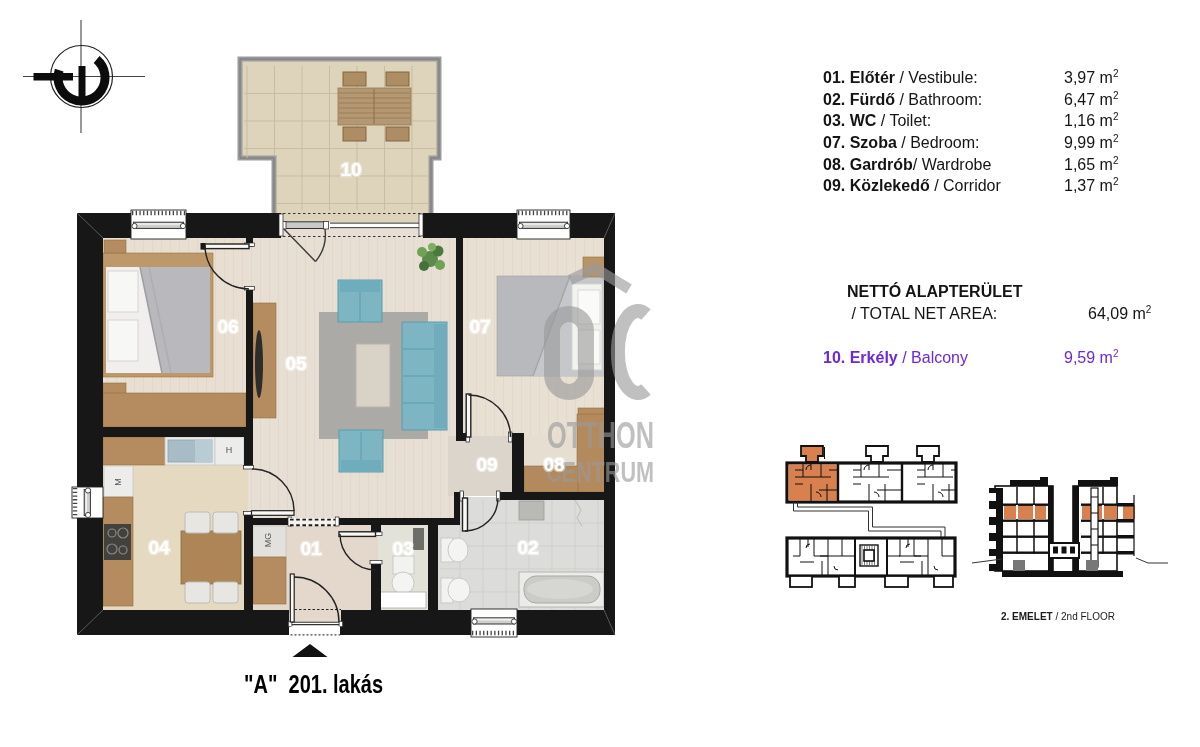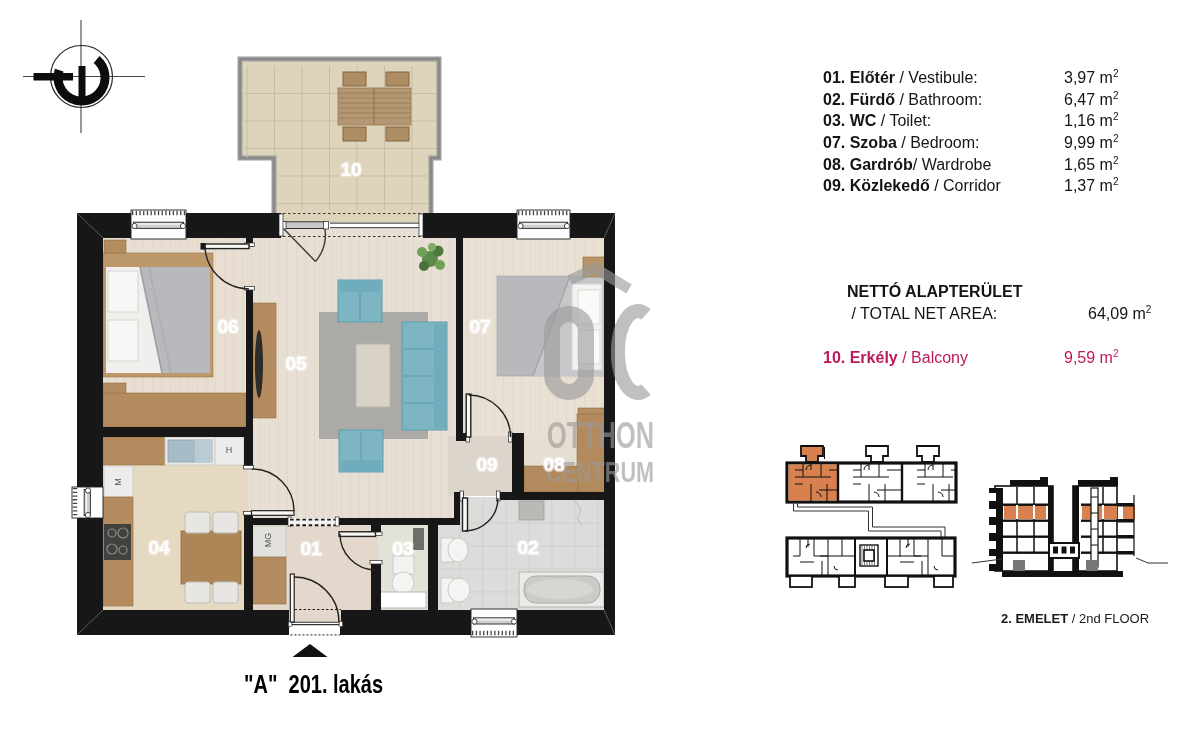--- a/index.html
+++ b/index.html
@@ -5,23 +5,23 @@
   html,body{margin:0;padding:0;background:#fff;}
   #page{position:relative;width:1200px;height:747px;background:#ffffff;overflow:hidden;
         font-family:"Liberation Sans", sans-serif;}
   svg{position:absolute;left:0;top:0;}
   .legend{position:absolute;left:823px;top:67px;width:370px;font-size:16px;color:#141414;}
   .lrow{position:relative;height:21.7px;line-height:21.7px;white-space:nowrap;}
   .lrow b{font-weight:bold;}
   .val{position:absolute;left:241px;top:0;}
   sup{font-size:10px;vertical-align:super;line-height:0;}
   .net{position:absolute;left:823px;top:281px;font-size:16px;color:#141414;margin-left:24px;}
-  .balc{position:absolute;left:823px;top:347px;font-size:16px;color:#be185d;}
+  .balc{position:absolute;left:823px;top:347px;font-size:16px;color:#6d28d9;}
   .title{position:absolute;left:244px;top:670px;font-size:25px;font-weight:bold;color:#000;transform:scaleX(0.8);transform-origin:0 0;}
-  .floorcap{position:absolute;left:1001px;top:610.5px;font-size:13px;color:#1a1a1a;}
+  .floorcap{position:absolute;left:1001px;top:610.5px;font-size:10px;color:#1a1a1a;}
 </style>
 </head>
 <body>
 <div id="page">
 <svg width="1200" height="747" viewBox="0 0 1200 747">
 <defs>
 <pattern id="wood" width="9" height="60" patternUnits="userSpaceOnUse">
   <rect width="9" height="60" fill="none"></rect>
   <line x1="8.5" y1="0" x2="8.5" y2="60" stroke="rgba(140,120,90,0.07)" stroke-width="1.2"></line>
 </pattern>

